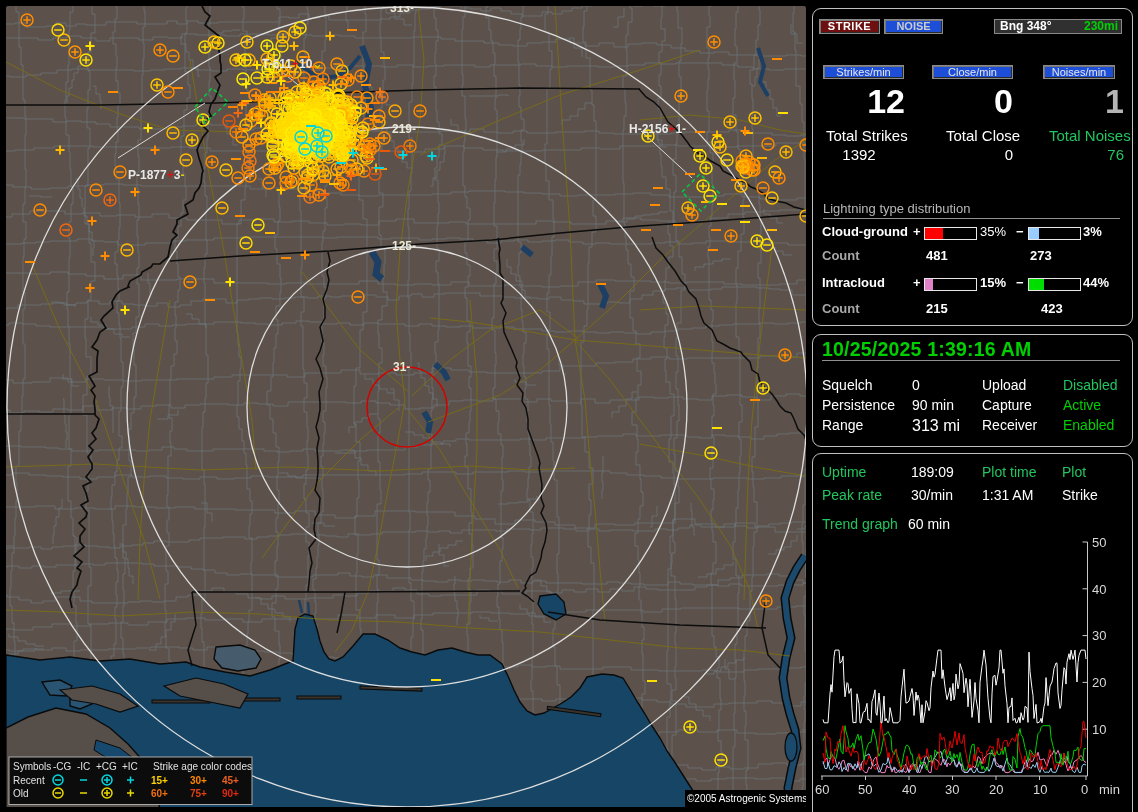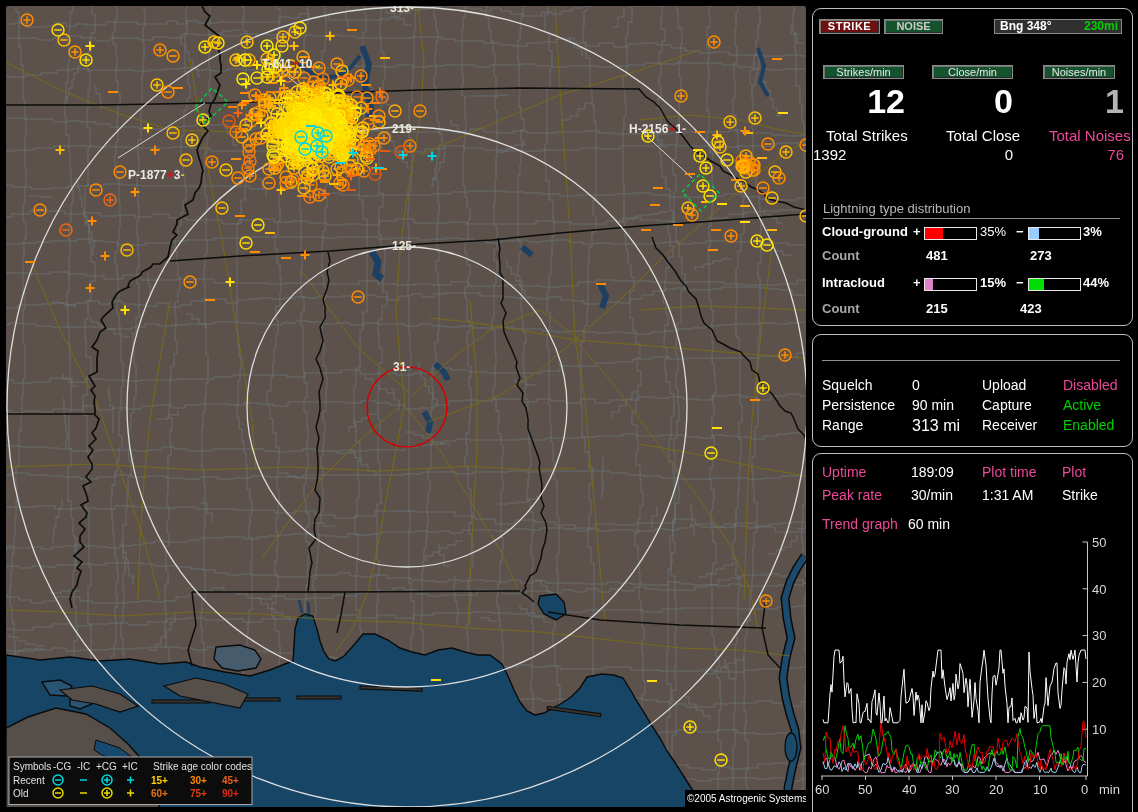--- a/index.html
+++ b/index.html
@@ -1,18 +1,18 @@
 <!DOCTYPE html>
 <html><head><meta charset="utf-8"><style>
 html,body{margin:0;padding:0;background:#000;width:1138px;height:812px;overflow:hidden}
 *{font-family:"Liberation Sans",sans-serif;box-sizing:border-box}
 .panel{position:absolute;left:812px;width:321px;background:#000;border:1px solid #c0c0c0;border-radius:9px}
 .ab{position:absolute;white-space:nowrap}
-.btn{position:absolute;border:1px solid #8a8a8a;text-align:center;font-size:11px;font-weight:bold;color:#e8e8e8;background:#14532d;line-height:13px;box-shadow:inset 1px 1px 0 #777,inset -1px -1px 0 #2a2a2a}
-.gry{color:#ec4899}.wht{color:#fff}.grn{color:#00d000}
+.btn{position:absolute;border:1px solid #8a8a8a;text-align:center;font-size:11px;font-weight:bold;color:#e8e8e8;background:#1d4ed8;line-height:13px;box-shadow:inset 1px 1px 0 #777,inset -1px -1px 0 #2a2a2a}
+.gry{color:#22c55e}.wht{color:#fff}.grn{color:#00d000}
 .bar{position:absolute;width:53px;height:13px;border:1px solid #e8e8e8;background:#000}
 .bar i{display:block;height:100%}
 </style></head><body>
 <svg width="1138" height="812" style="position:absolute;left:0;top:0">
 <defs>
       <clipPath id="mapclip">
         <rect x="6" y="6" width="800" height="801" rx="2"></rect>
       </clipPath>
     </defs>
 <g clip-path="url(#mapclip)">
@@ -1220,21 +1220,21 @@
 <div class="btn" style="left:6px;top:10px;width:61px;height:15px;background:#6e1010;color:#fff;letter-spacing:0.5px">STRIKE</div>
 <div class="btn" style="left:71px;top:10px;width:59px;height:15px;color:#ccc">NOISE</div>
 <div class="ab" style="left:181px;top:10px;width:128px;height:15px;background:#303030;border:1px solid #8a8a8a;font-size:12px;font-weight:bold;line-height:13px"><span class="wht" style="padding-left:5px">Bng 348°</span><span class="grn" style="float:right;padding-right:3px">230mi</span></div>
 <div class="btn" style="left:10px;top:56px;width:81px;height:14px;font-weight:normal">Strikes/min</div>
 <div class="btn" style="left:119px;top:56px;width:81px;height:14px;font-weight:normal">Close/min</div>
 <div class="btn" style="left:230px;top:56px;width:72px;height:14px;font-weight:normal">Noises/min</div>
 <div class="ab wht" style="left:0;top:73px;width:92px;text-align:right;font-size:34px;font-weight:bold">12</div>
 <div class="ab wht" style="left:108px;top:73px;width:92px;text-align:right;font-size:34px;font-weight:bold">0</div>
 <div class="ab" style="left:219px;top:73px;width:92px;text-align:right;font-size:34px;font-weight:bold;color:#b4b4b4">1</div>
 <div class="ab wht" style="left:13px;top:118px;font-size:15px">Total Strikes</div>
-<div class="ab wht" style="left:0px;top:137px;width:92px;text-align:left;font-size:15px">1392</div>
+<div class="ab wht" style="left:0px;top:137px;width:92px;text-align:center;font-size:15px">1392</div>
 <div class="ab wht" style="left:133px;top:118px;font-size:15px">Total Close</div>
 <div class="ab wht" style="left:108px;top:137px;width:92px;text-align:right;font-size:15px">0</div>
 <div class="ab gry" style="left:236px;top:118px;font-size:15px">Total Noises</div>
 <div class="ab gry" style="left:219px;top:137px;width:92px;text-align:right;font-size:15px">76</div>
 <div class="ab" style="left:10px;top:192px;font-size:13px;color:#b8b8b8">Lightning type distribution</div>
 <div class="ab" style="left:10px;top:209px;width:297px;border-top:1px solid #909090"></div>
 <div class="ab wht" style="left:9px;top:215px;font-size:13px;font-weight:bold">Cloud-ground</div>
 <div class="ab wht" style="left:100px;top:215px;font-size:13px;font-weight:bold">+</div>
 <div class="bar" style="left:111px;top:218px">
       <i style="width:35%;background:#f00"></i>
@@ -1254,23 +1254,24 @@
       <i style="width:15%;background:#e080c8"></i>
     </div>
 <div class="ab wht" style="left:167px;top:266px;font-size:13px;font-weight:bold">15%</div>
 <div class="ab wht" style="left:203px;top:266px;font-size:13px;font-weight:bold">−</div>
 <div class="bar" style="left:215px;top:269px">
       <i style="width:30%;background:#0d0"></i>
     </div>
 <div class="ab wht" style="left:270px;top:266px;font-size:13px;font-weight:bold">44%</div>
 <div class="ab" style="left:9px;top:292px;font-size:13px;font-weight:bold;color:#a8a8a8">Count</div>
 <div class="ab wht" style="left:113px;top:292px;font-size:13px;font-weight:bold">215</div>
-<div class="ab wht" style="left:207px;top:292px;font-size:13px;font-weight:bold">423</div>
+<div class="ab wht" style="left:228px;top:292px;font-size:13px;font-weight:bold">423</div>
 </div>
 <div class="panel" style="top:334px;height:113px">
+<div class="ab grn" style="left:9px;top:3px;font-size:19.5px;font-weight:bold;letter-spacing:0.2px">10/25/2025 1:39:16 AM</div>
 <div class="ab" style="left:9px;top:25px;width:298px;border-top:1px solid #909090"></div>
 <div class="ab wht" style="left:9px;top:42px;font-size:14px">Squelch</div>
 <div class="ab wht" style="left:99px;top:42px;font-size:14px">0</div>
 <div class="ab wht" style="left:169px;top:42px;font-size:14px">Upload</div>
 <div class="ab gry" style="left:250px;top:42px;font-size:14px">Disabled</div>
 <div class="ab wht" style="left:9px;top:62px;font-size:14px">Persistence</div>
 <div class="ab wht" style="left:99px;top:62px;font-size:14px">90 min</div>
 <div class="ab wht" style="left:169px;top:62px;font-size:14px">Capture</div>
 <div class="ab grn" style="left:250px;top:62px;font-size:14px">Active</div>
 <div class="ab wht" style="left:9px;top:82px;font-size:14px">Range</div>

